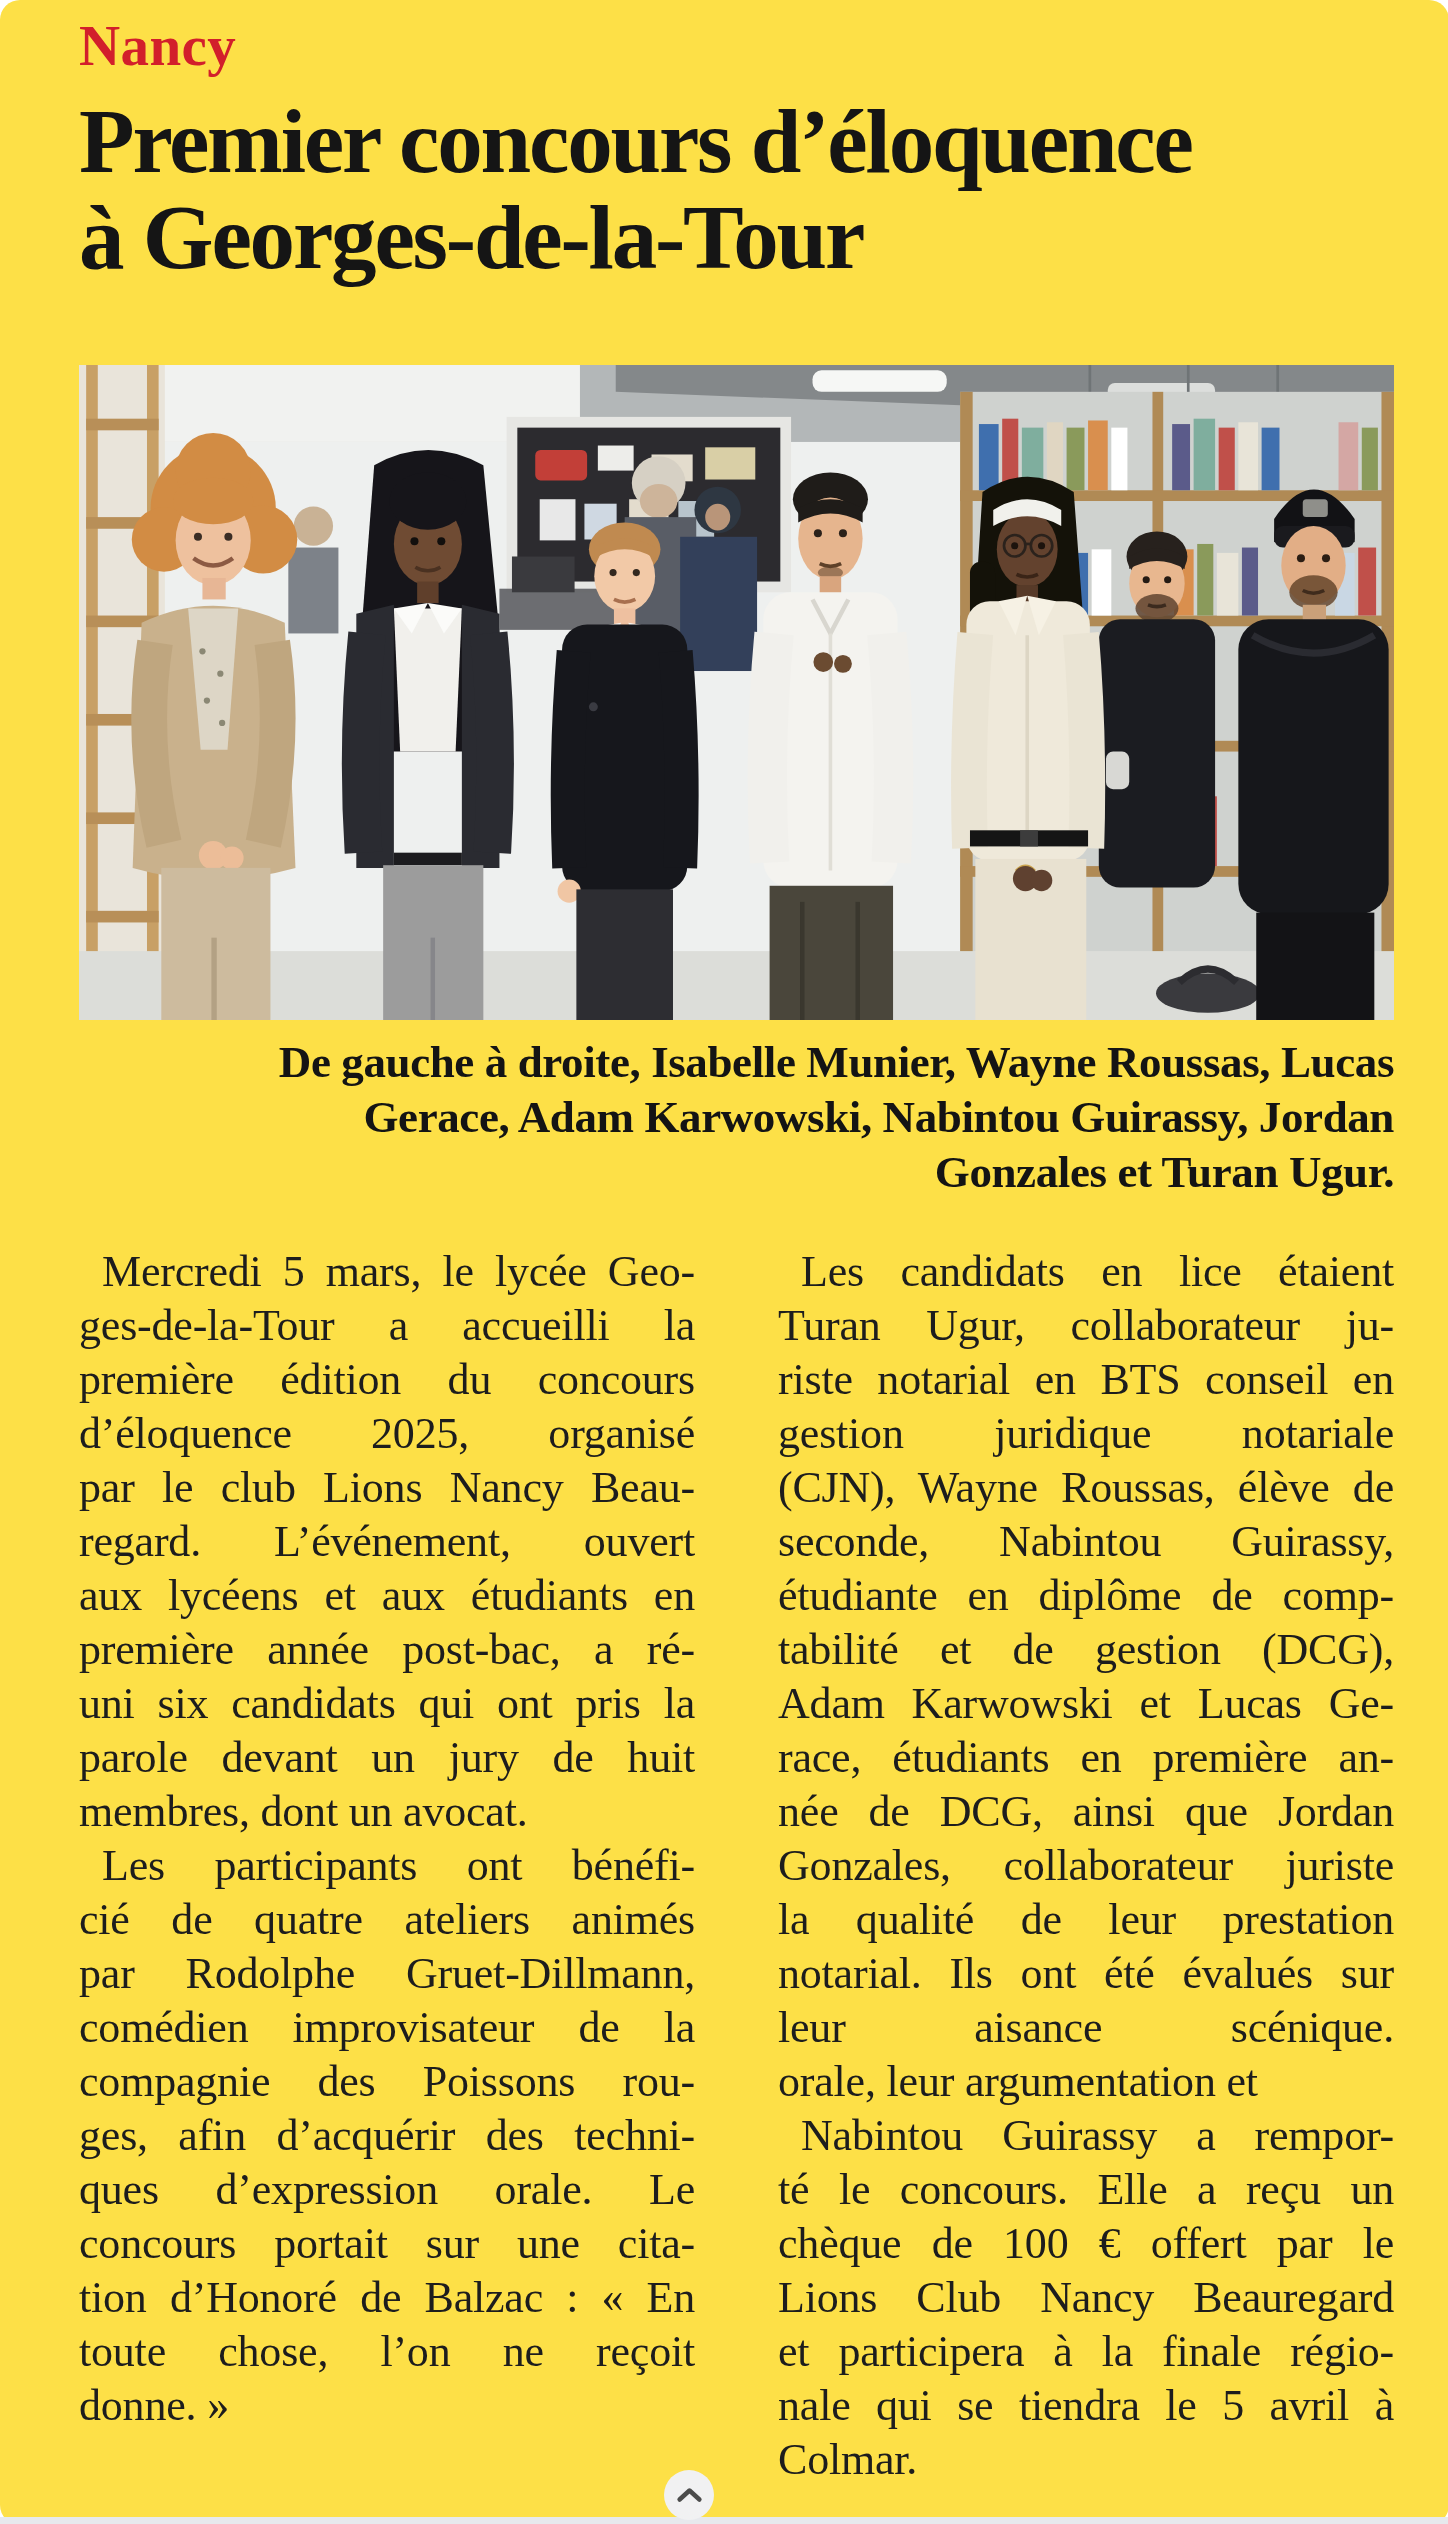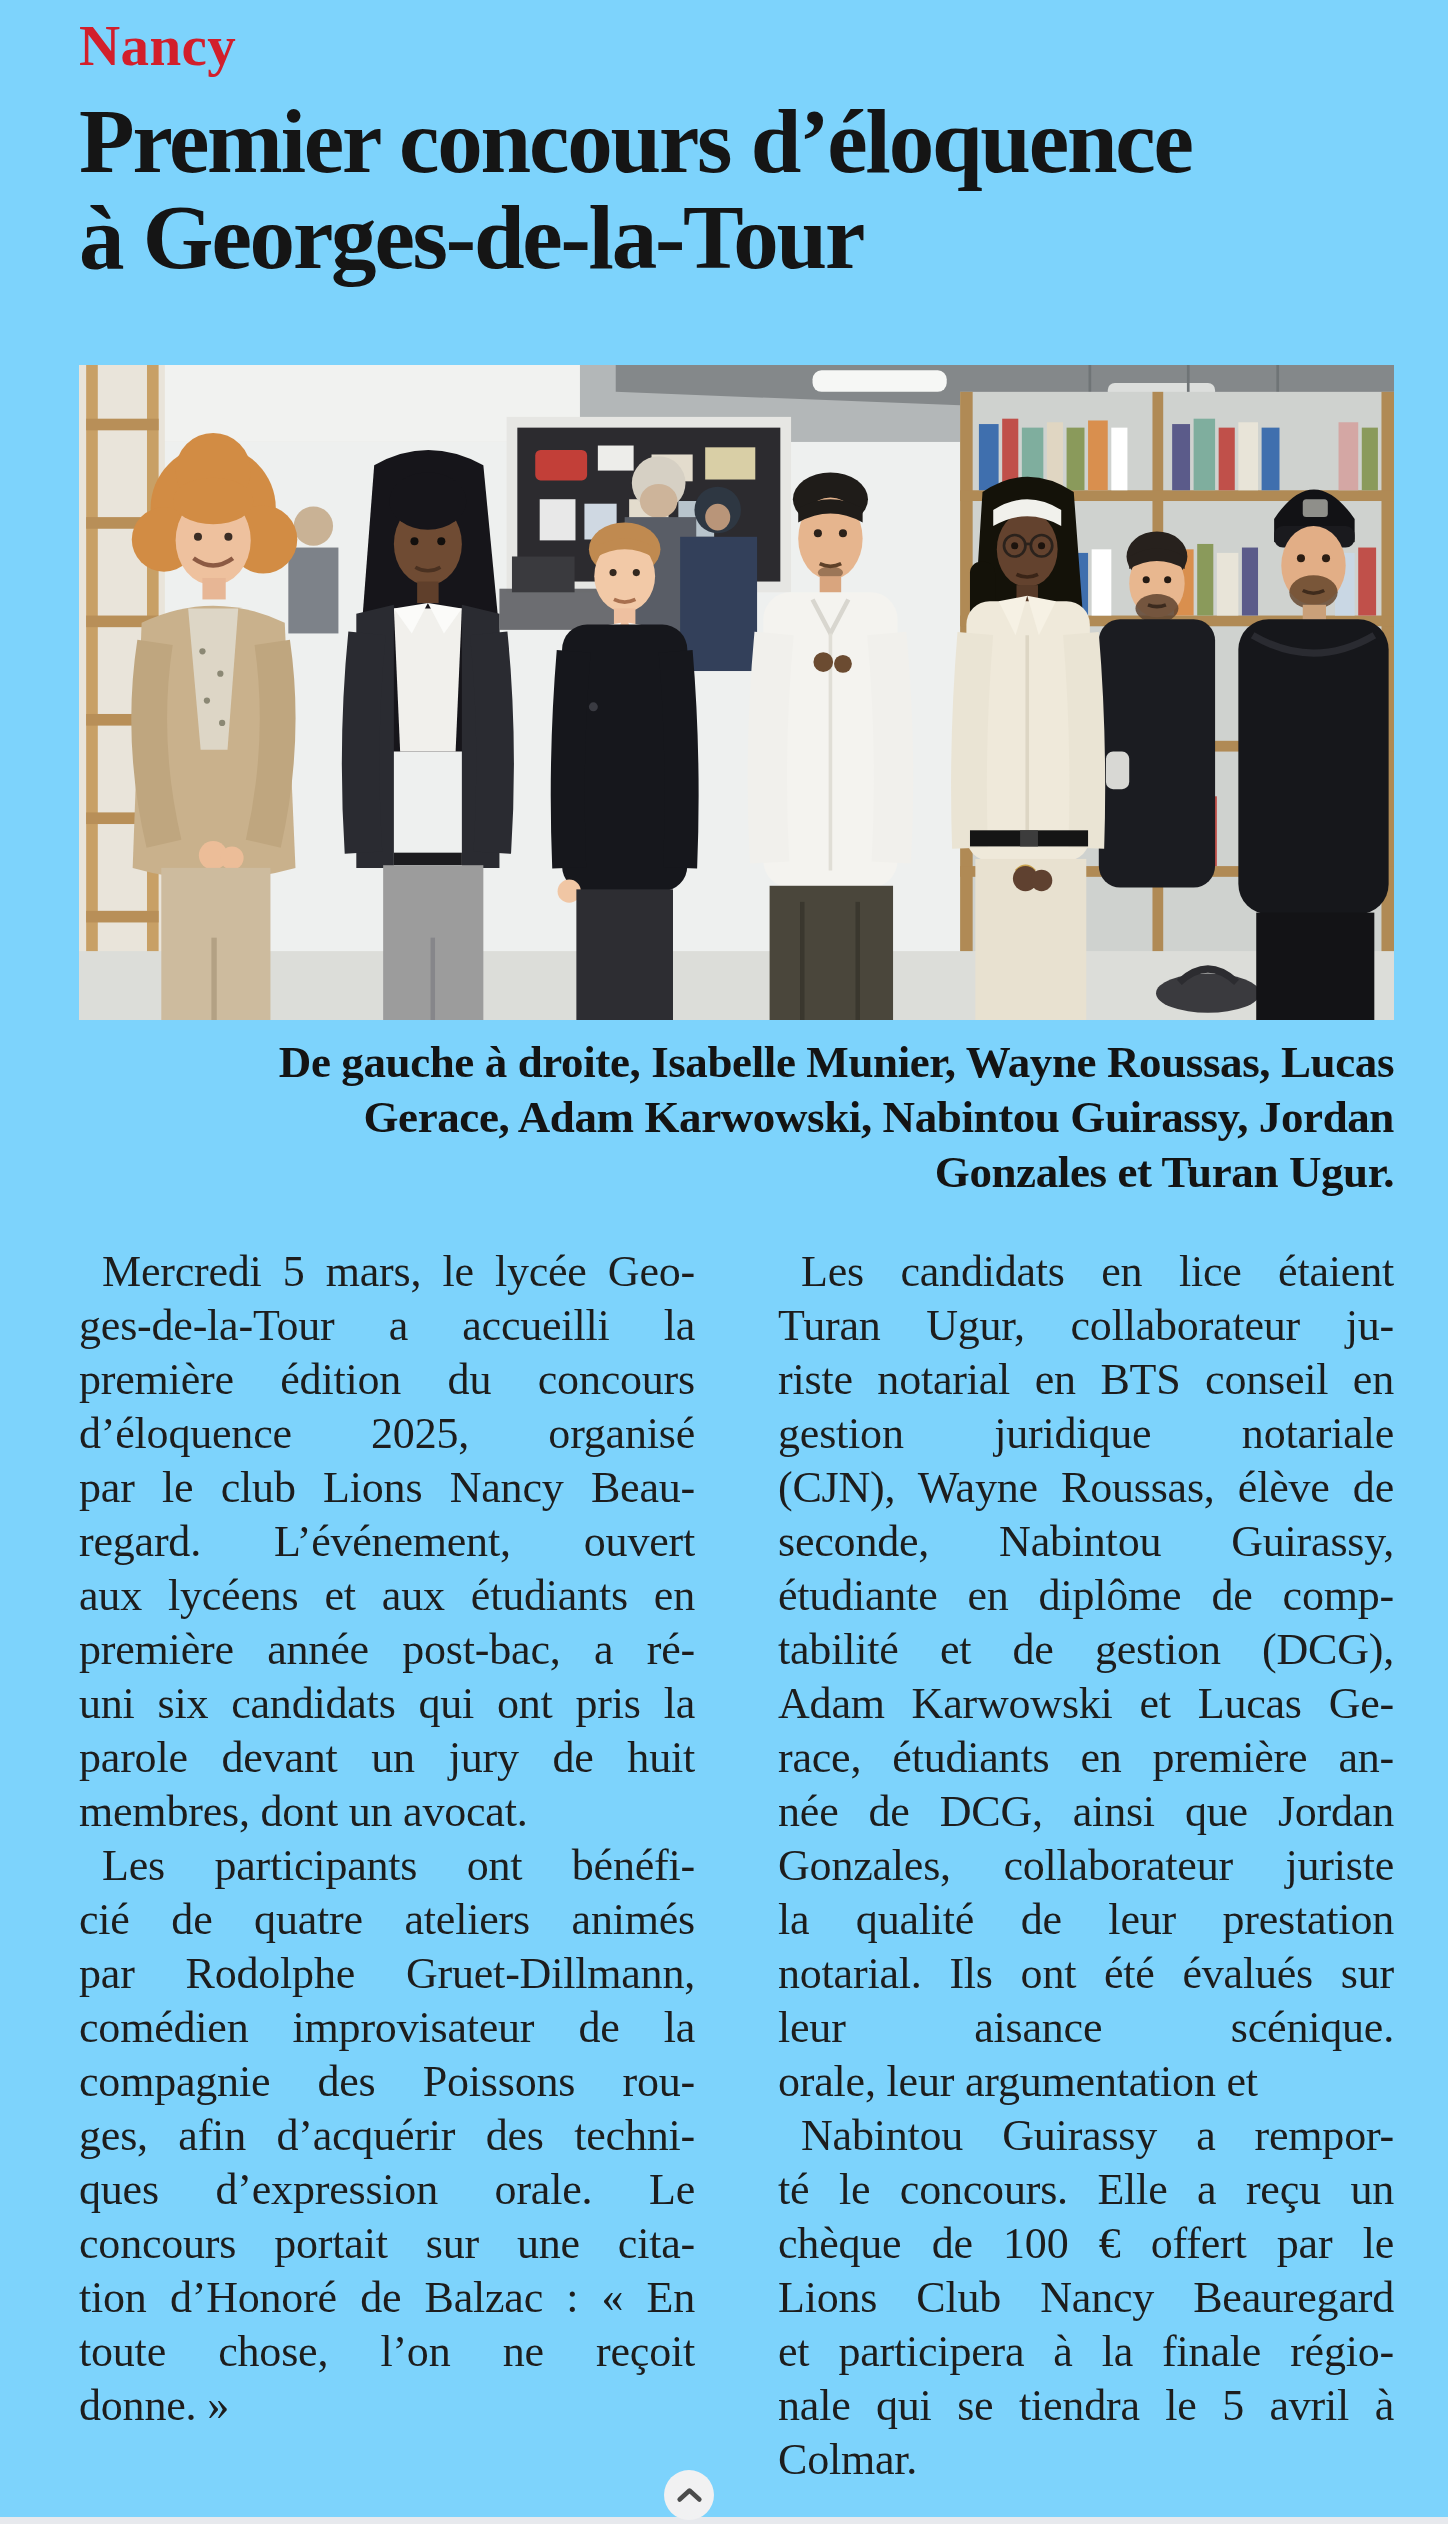--- a/index.html
+++ b/index.html
@@ -1,21 +1,21 @@
 <!DOCTYPE html>
 <html lang="fr" style="font-size:14.3px"><head>
 <meta charset="utf-8">
 <style>
   html,body { margin:0; padding:0; }
   body {
     width:1449px; height:2525px; position:relative; overflow:hidden;
     background:#ffffff;
     font-family:"Liberation Serif","DejaVu Serif",serif;
   }
-  .page { position:absolute; inset:0; background:#7dd3fc; }
+  .page { position:absolute; inset:0; background:#fde047;border-radius:20px; }
   .content { padding:14.3px 55px 0 79px; }
 
   .kicker {
     color:#d21f2b; font-size:57px; font-weight:700; line-height:1.12;
     letter-spacing:0.4px;
   }
   .headline {
     margin-top:16px; font-size:91px; font-weight:700; line-height:1.05;
     letter-spacing:-2.2px; color:#151515;
   }

